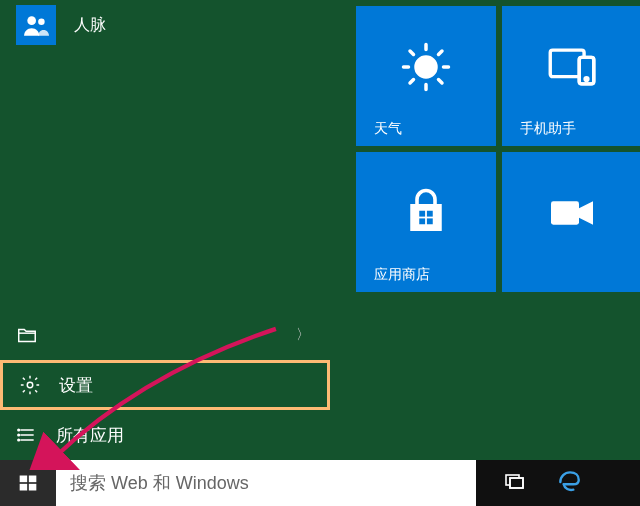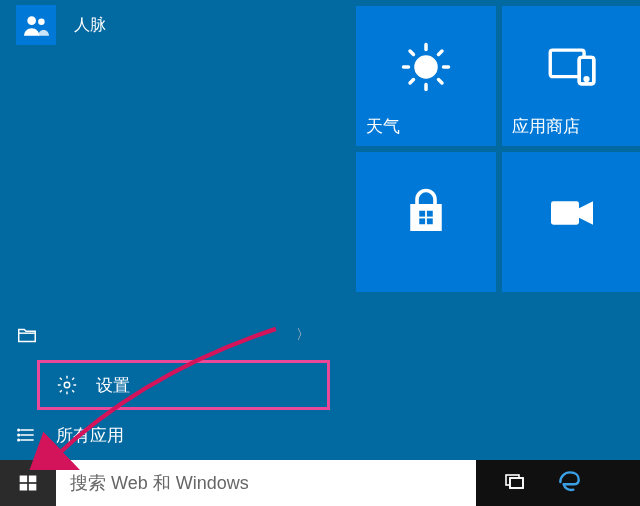--- a/index.html
+++ b/index.html
@@ -4,21 +4,21 @@
 <style>
   * { margin: 0; padding: 0; box-sizing: border-box; }
   body {
     width: 640px; height: 506px;
     background: #000; overflow: hidden;
     font-family: "Segoe UI", "Microsoft YaHei", sans-serif;
     position: relative; color: #fff;
   }
   .start-panel {
     position: absolute; left: 0; top: 0; right: 0; bottom: 46px;
-    background: #0369a1;
+    background: #14532d;
   }
   .left-col {
     position: absolute; left: 0; top: 0; width: 330px; bottom: 0;
   }
   .app-item {
     display: flex; align-items: center; gap: 18px;
     padding: 8px 16px; height: 50px;
   }
   .people-tile {
     width: 40px; height: 40px; background: #0078d7;
@@ -30,38 +30,37 @@
   .menu-item {
     display: flex; align-items: center; gap: 18px;
     height: 50px; padding: 0 16px; font-size: 17px;
     position: relative;
   }
   .menu-item .chev {
     position: absolute; right: 20px; top: 50%; transform: translateY(-50%);
     font-size: 14px; color: #ccc;
   }
   .highlight {
-    border: 3px solid #ec4899;
-    margin-left: 37px;
+    border: 3px solid #fdba74;
   }
   .icon-slot {
     width: 22px; height: 22px; display: flex;
     align-items: center; justify-content: center; flex: 0 0 22px;
   }
   .tiles {
     position: absolute; left: 356px; top: 6px;
     display: grid; grid-template-columns: 140px 140px;
     grid-template-rows: 140px 140px; gap: 6px;
   }
   .tile {
     background: #0078d7; display: flex; flex-direction: column;
     align-items: center; justify-content: center; position: relative;
   }
   .tile-label {
-    position: absolute; left: 10px; bottom: 8px; font-size: 17px;
+    position: absolute; left: 18px; bottom: 8px; font-size: 14px;
   }
   .tile-icon { margin-top: -14px; }
   .taskbar {
     position: absolute; left: 0; right: 0; bottom: 0; height: 46px;
     background: #101010; display: flex; align-items: stretch;
   }
   .start-btn {
     width: 56px; display: flex; align-items: center; justify-content: center;
     background: #2b2b2b;
   }
@@ -151,36 +150,37 @@
 
     <div class="tile">
       <span class="tile-icon">
         <svg width="58" height="58" viewBox="0 0 24 24" fill="none" stroke="#fff" stroke-width="1.4">
           <rect x="3" y="5" width="14" height="11" rx="1"></rect>
           <rect x="15" y="8" width="6" height="11" rx="1" fill="#0078d7"></rect>
           <rect x="15" y="8" width="6" height="11" rx="1"></rect>
           <circle cx="18" cy="17" r="0.6" fill="#fff"></circle>
         </svg>
       </span>
-      <span class="tile-label">应用商店</span>
+      <span class="tile-label">手机助手</span>
     </div>
 
     <div class="tile">
       <span class="tile-icon">
         <svg width="54" height="54" viewBox="0 0 24 24" fill="#fff">
           <path d="M5 8h14v12H5z"></path>
             <path d="M8 8V6a4 4 0 0 1 8 0v2" fill="none" stroke="#fff" stroke-width="1.6"></path>
           <g fill="#0078d7">
             <rect x="9" y="11" width="2.6" height="2.6"></rect>
               <rect x="12.4" y="11" width="2.6" height="2.6"></rect>
             <rect x="9" y="14.4" width="2.6" height="2.6"></rect>
               <rect x="12.4" y="14.4" width="2.6" height="2.6"></rect>
           </g>
         </svg>
       </span>
+      <span class="tile-label">应用商店</span>
     </div>
 
     <div class="tile">
       <span class="tile-icon">
         <svg width="56" height="56" viewBox="0 0 24 24" fill="#fff">
           <rect x="3" y="7" width="12" height="10" rx="1"></rect>
           <path d="M15 10l6-3v10l-6-3z"></path>
         </svg>
       </span>
     </div>

